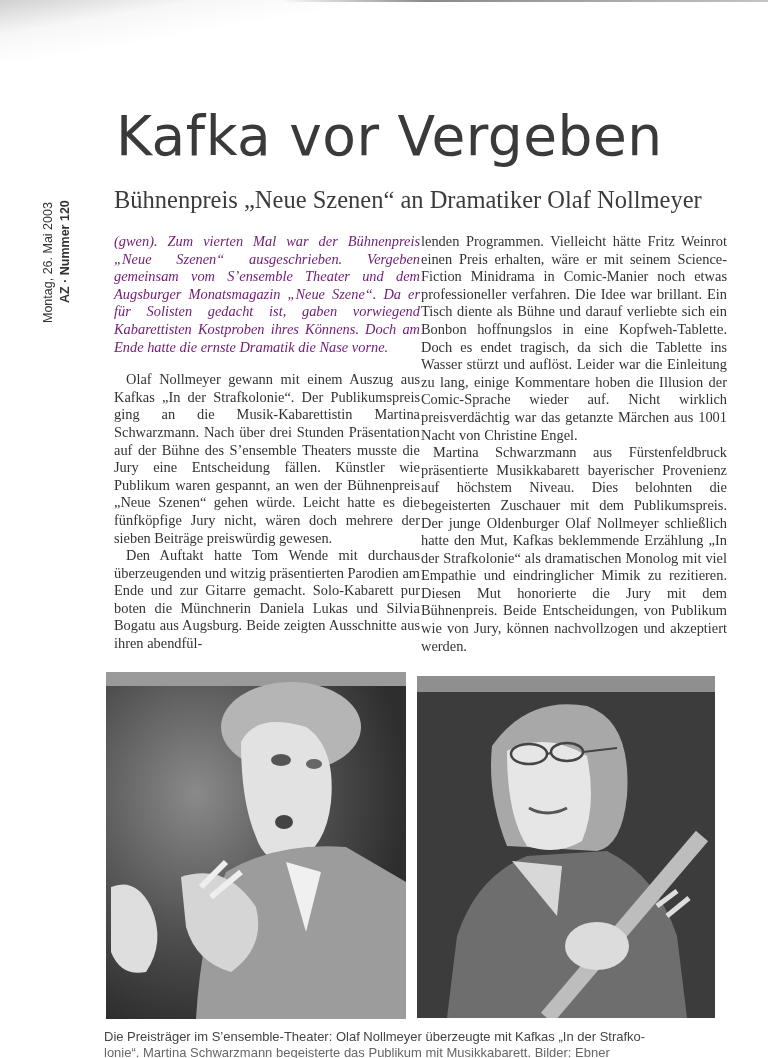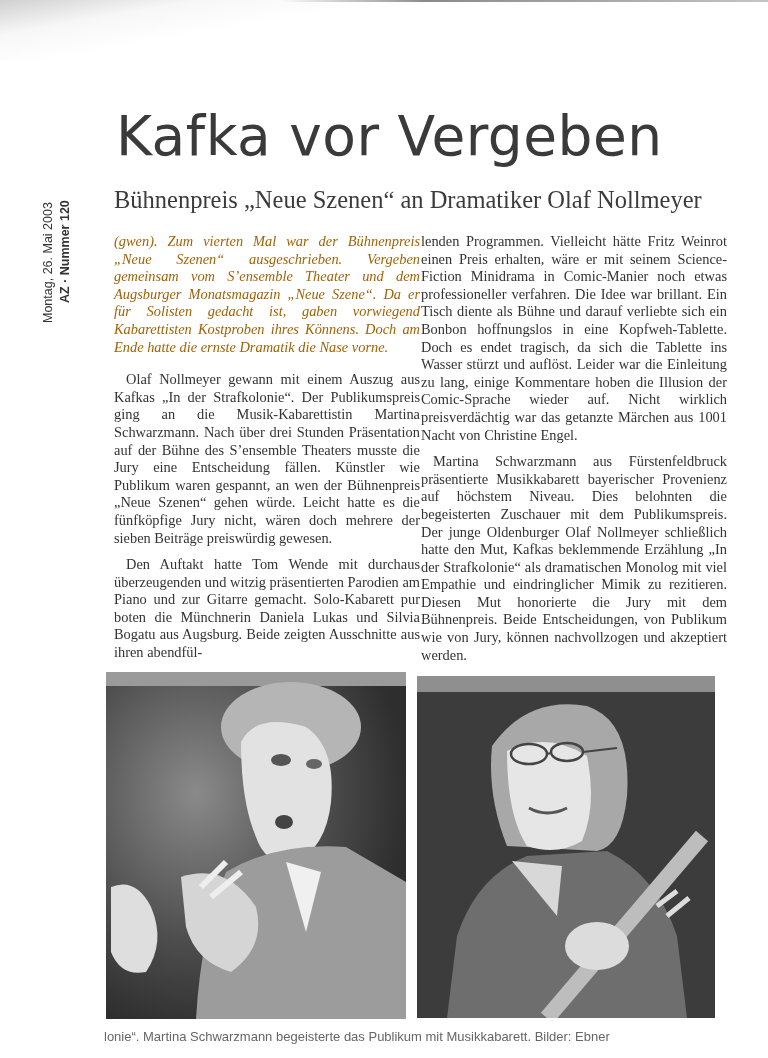--- a/index.html
+++ b/index.html
@@ -42,24 +42,24 @@
       font-family: "Liberation Serif", serif;
       font-size: 24.5px; color: #3b3b3b; white-space: nowrap;
     }
     .col {
       position: absolute; width: 306px;
       font-size: 14.4px; line-height: 17.6px;
       text-align: justify; color: #333;
       hyphens: manual;
     }
     .col p { margin: 0; }
-    .col p.indent { text-indent: 12px; margin-top: 9px; }
+    .col p.indent { text-indent: 12px; }
     .col-left { left: 114px; top: 233px; }
     .col-right { left: 421px; top: 233px; }
-    .lead { font-style: italic; color: #a16207; margin-bottom: 15px !important; }
+    .lead { font-style: italic; color: #701a75; margin-bottom: 15px !important; }
 
     .photos {
       position: absolute; left: 106px; top: 672px; width: 608px; height: 347px;
     }
     .photo {
       position: absolute; top: 0; height: 347px; overflow: hidden;
       background: #4a4a4a;
     }
     .photo-left { left: 0; width: 300px; }
     .photo-right { left: 311px; width: 298px; top: 4px; height: 342px; }
@@ -85,21 +85,21 @@
     <span class="line2">AZ · Nummer 120</span>
   </div>
 </div>
 
 <div class="headline">Kafka vor Vergeben</div>
 <div class="subhead">Bühnenpreis „Neue Szenen“ an Dramatiker Olaf Nollmeyer</div>
 
 <div class="col col-left">
   <p class="lead">(gwen). Zum vierten Mal war der Bühnenpreis „Neue Szenen“ ausgeschrieben. Vergeben gemeinsam vom S’ensemble Theater und dem Augsburger Monatsmagazin „Neue Szene“. Da er für Solisten gedacht ist, gaben vorwiegend Kabarettisten Kostproben ihres Könnens. Doch am Ende hatte die ernste Dramatik die Nase vorne.</p>
   <p class="indent">Olaf Nollmeyer gewann mit einem Auszug aus Kafkas „In der Strafkolonie“. Der Publikumspreis ging an die Musik-Kabarettistin Martina Schwarzmann. Nach über drei Stunden Präsentation auf der Bühne des S’ensemble Theaters musste die Jury eine Entscheidung fällen. Künstler wie Publikum waren gespannt, an wen der Bühnenpreis „Neue Szenen“ gehen würde. Leicht hatte es die fünfköpfige Jury nicht, wären doch mehrere der sieben Beiträge preiswürdig gewesen.</p>
-  <p class="indent">Den Auftakt hatte Tom Wende mit durchaus überzeugenden und witzig präsentierten Parodien am Piano und zur Gitarre gemacht. Solo-Kabarett pur boten die Münchnerin Daniela Lukas und Silvia Bogatu aus Augsburg. Beide zeigten Ausschnitte aus ihren abendfül-</p>
+  <p class="indent">Den Auftakt hatte Tom Wende mit durchaus überzeugenden und witzig präsentierten Parodien am Ende und zur Gitarre gemacht. Solo-Kabarett pur boten die Münchnerin Daniela Lukas und Silvia Bogatu aus Augsburg. Beide zeigten Ausschnitte aus ihren abendfül-</p>
 </div>
 
 <div class="col col-right">
   <p>lenden Programmen. Vielleicht hätte Fritz Weinrot einen Preis erhalten, wäre er mit seinem Science-Fiction Minidrama in Comic-Manier noch etwas professioneller verfahren. Die Idee war brillant. Ein Tisch diente als Bühne und darauf verliebte sich ein Bonbon hoffnungslos in eine Kopfweh-Tablette. Doch es endet tragisch, da sich die Tablette ins Wasser stürzt und auflöst. Leider war die Einleitung zu lang, einige Kommentare hoben die Illusion der Comic-Sprache wieder auf. Nicht wirklich preisverdächtig war das getanzte Märchen aus 1001 Nacht von Christine Engel.</p>
   <p class="indent">Martina Schwarzmann aus Fürstenfeldbruck präsentierte Musikkabarett bayerischer Provenienz auf höchstem Niveau. Dies belohnten die begeisterten Zuschauer mit dem Publikumspreis. Der junge Oldenburger Olaf Nollmeyer schließlich hatte den Mut, Kafkas beklemmende Erzählung „In der Strafkolonie“ als dramatischen Monolog mit viel Empathie und eindringlicher Mimik zu rezitieren. Diesen Mut honorierte die Jury mit dem Bühnenpreis. Beide Entscheidungen, von Publikum wie von Jury, können nachvollzogen und akzeptiert werden.</p>
 </div>
 
 <div class="photos">
   <div class="photo photo-left">
     <svg viewBox="0 0 300 347" preserveAspectRatio="none">
@@ -148,14 +148,15 @@
 
       <path d="M130 342 L285 160" stroke="#bdbdbd" stroke-width="16"></path>
       <path d="M240 230 L260 215 M250 240 L272 222" stroke="#ddd" stroke-width="5"></path>
 
       <ellipse cx="180" cy="270" rx="32" ry="24" fill="#dcdcdc"></ellipse>
     </svg>
   </div>
 </div>
 
 <div class="caption">
+  <span>Die Preisträger im S’ensemble-Theater: Olaf Nollmeyer überzeugte mit Kafkas „In der Strafko-</span>
   <span class="l2">lonie“. Martina Schwarzmann begeisterte das Publikum mit Musikkabarett. Bilder: Ebner</span>
 </div>
 
 </body></html>

